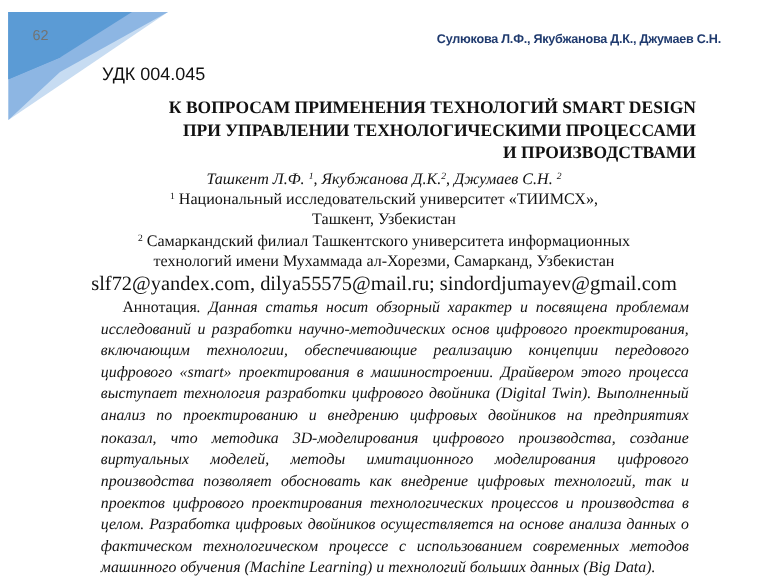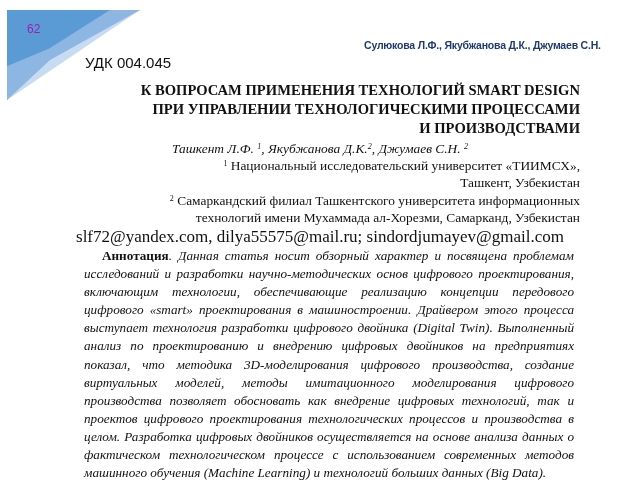--- a/index.html
+++ b/index.html
@@ -1,29 +1,29 @@
 <!DOCTYPE html>
 <html><head>
   <meta charset="utf-8">
   <style>
     html, body { margin:0; padding:0; }
     body { width:639px; height:480px; background:#fff; position:relative; overflow:hidden; font-family:"Liberation Serif", serif; color:#111; }
     .corner { position:absolute; left:0; top:0; width:150px; height:110px; }
-    .page-num { position:absolute; left:27px; top:22px; font-family:"Liberation Sans", sans-serif; font-size:12px; color:#a21caf; }
-    .running-head { position:absolute; left:364px; top:27px; font-family:"Liberation Sans", sans-serif; font-size:10.5px; font-weight:bold; color:#1f3a6e; letter-spacing:-0.2px;margin-top:12px; }
+    .page-num { position:absolute; left:27px; top:22px; font-family:"Liberation Sans", sans-serif; font-size:12px; color:#737373; }
+    .running-head { position:absolute; left:364px; top:27px; font-family:"Liberation Sans", sans-serif; font-size:10.5px; font-weight:bold; color:#1f3a6e; letter-spacing:-0.2px; }
     .udk { position:absolute; left:85px; top:54px; font-family:"Liberation Sans", sans-serif; font-size:15px; color:#111; }
     .title { position:absolute; left:60px; width:520px; top:81px; text-align:right; font-weight:bold; font-size:14.6px; line-height:19px; }
     .authors { position:absolute; left:60px; width:520px; top:140px; text-align:center; font-style:italic; font-size:13.4px; line-height:17px; }
-    .affil { position:absolute; left:60px; width:520px; text-align:right; font-size:13.4px; line-height:17.3px; }
+    .affil { position:absolute; left:60px; width:520px; text-align:center; font-size:13.4px; line-height:17.3px; }
     .affil1 { top:157px; }
     .affil2 { top:192px; }
     .emails { position:absolute; left:60px; width:520px; top:227px; text-align:center; font-size:17px; }
     sup { font-size:8px; vertical-align:top; position:relative; top:-2px; }
     .abstract { position:absolute; left:84px; width:490px; top:247px; font-size:13.2px; line-height:18.1px; text-align:justify; }
-    .abstract .label { font-weight:bold; font-style:normal; }
+    .abstract .label { font-weight:normal; font-style:normal; }
     .abstract .body { font-style:italic; }
     .ind { display:inline-block; width:18px; }
   </style>
 </head>
 <body>
 
 <svg class="corner" viewBox="0 0 150 110">
   <polygon points="7,10 140,10 7,100" fill="#c7dcf2"></polygon>
   <polygon points="7,10 140,10 50,60 7,100" fill="#8db6e3"></polygon>
   <polygon points="7,10 110,10 50,48 7,66" fill="#5b9bd5"></polygon>

